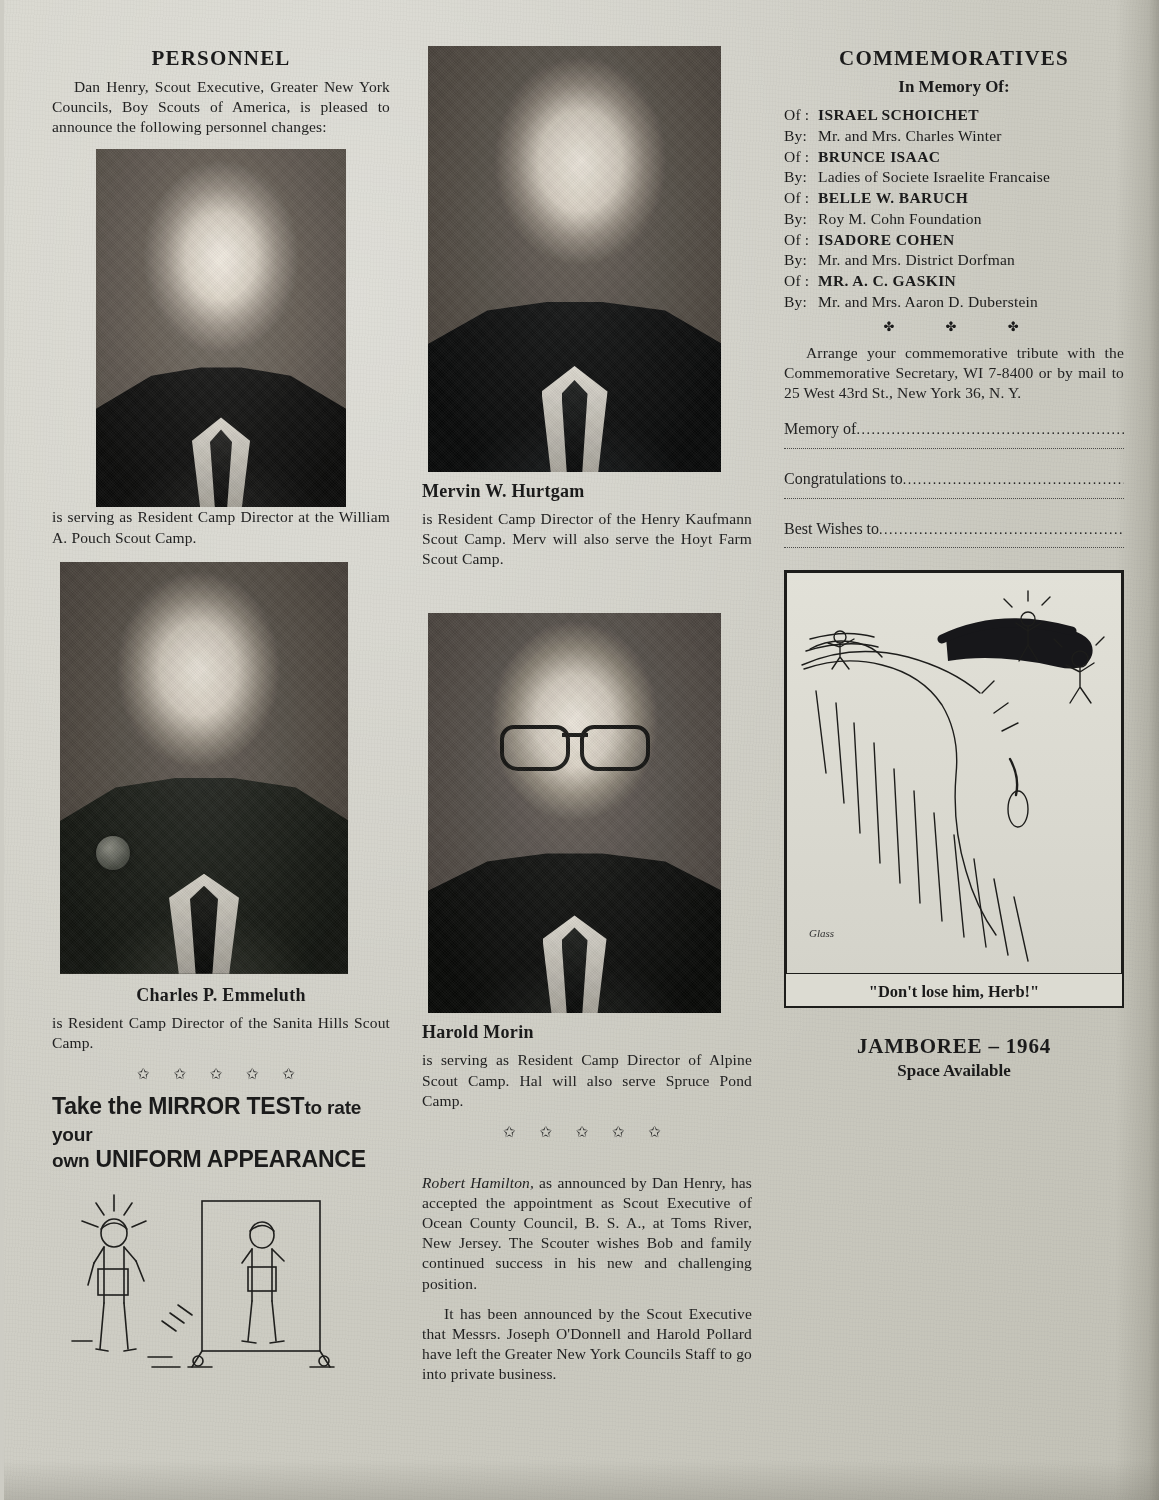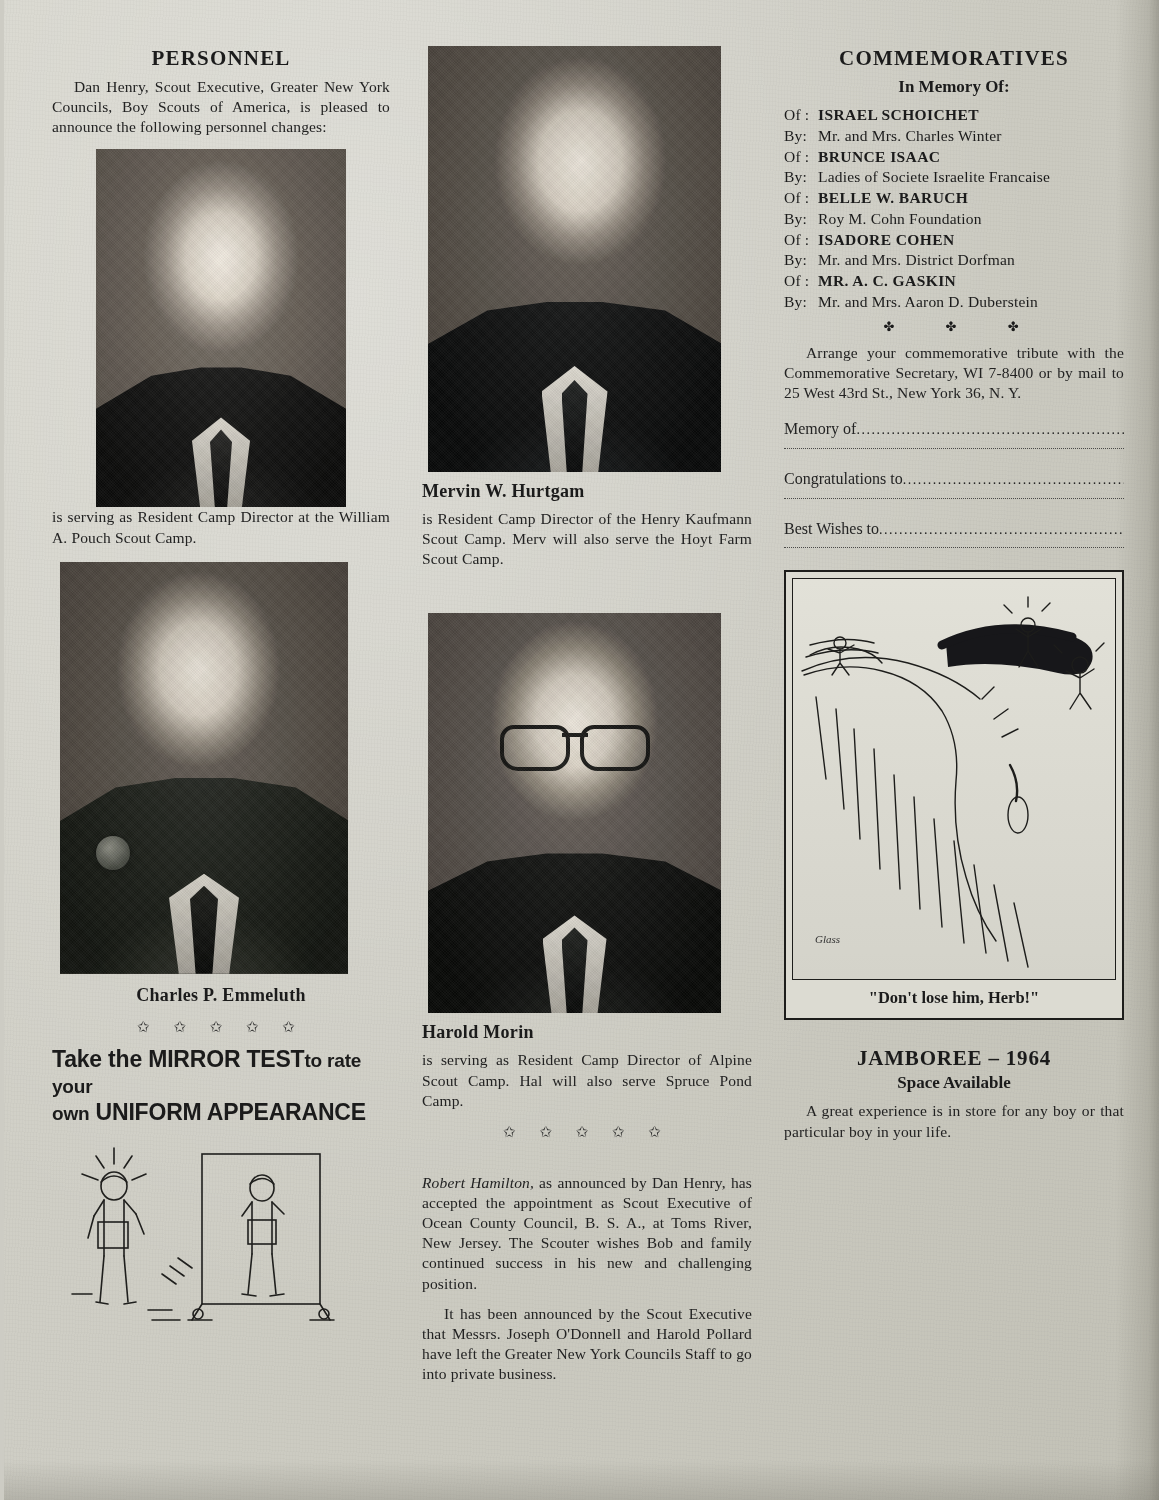--- a/index.html
+++ b/index.html
@@ -289,21 +289,20 @@
   .blank-line {
     border-bottom: 1px dotted #4a4a48;
     height: 1px;
     margin: -14px 0 20px 0;
   }
 
   
   .cartoon-box {
     margin-top: 22px;
     border: 2px solid #1d1d1b;
-    padding: 6px;
     background: #dcdbd2;
   }
   .cartoon-inner {
     border: 1px solid #1d1d1b;
     height: 400px;
     position: relative;
     background: linear-gradient(180deg, #e2e1d8, #d4d3ca);
     overflow: hidden;
   }
   .cartoon-caption {
@@ -377,20 +376,21 @@
 
       <div class="photo" id="photo-emmeluth">
         <div class="suit"></div>
         <div class="shirt"></div>
         <div class="tie"></div>
         <div class="patch"></div>
         <div class="vignette"></div>
         <div class="noise"></div>
       </div>
       <div class="caption-name" style="margin-top:11px;">Charles P. Emmeluth</div>
+      <p class="body noindent">is Resident Camp Director of the Sanita Hills Scout Camp.</p>
 
       <div class="stars">✩ ✩ ✩ ✩ ✩</div>
 
       <div class="mirror-ad">
         <div class="mirror-head">
           <span>Take the</span>
           <span>MIRROR TEST</span><span class="small">to rate your</span><br>
           <span class="small">own</span>
           <span>UNIFORM APPEARANCE</span>
         </div>
@@ -572,17 +572,16 @@
             </g>
           </svg>
           <div class="sig">Glass</div>
         </div>
         <div class="cartoon-caption">"Don't lose him, Herb!"</div>
       </div>
 
       <div style="height:26px"></div>
       <div class="jamboree-title">JAMBOREE – 1964</div>
       <div class="jamboree-sub">Space Available</div>
-      <p class="body">A great experience is in store for any boy or that particular boy in your life.</p>
     </div>
 
   </div>
 </div>
 
 </body></html>

